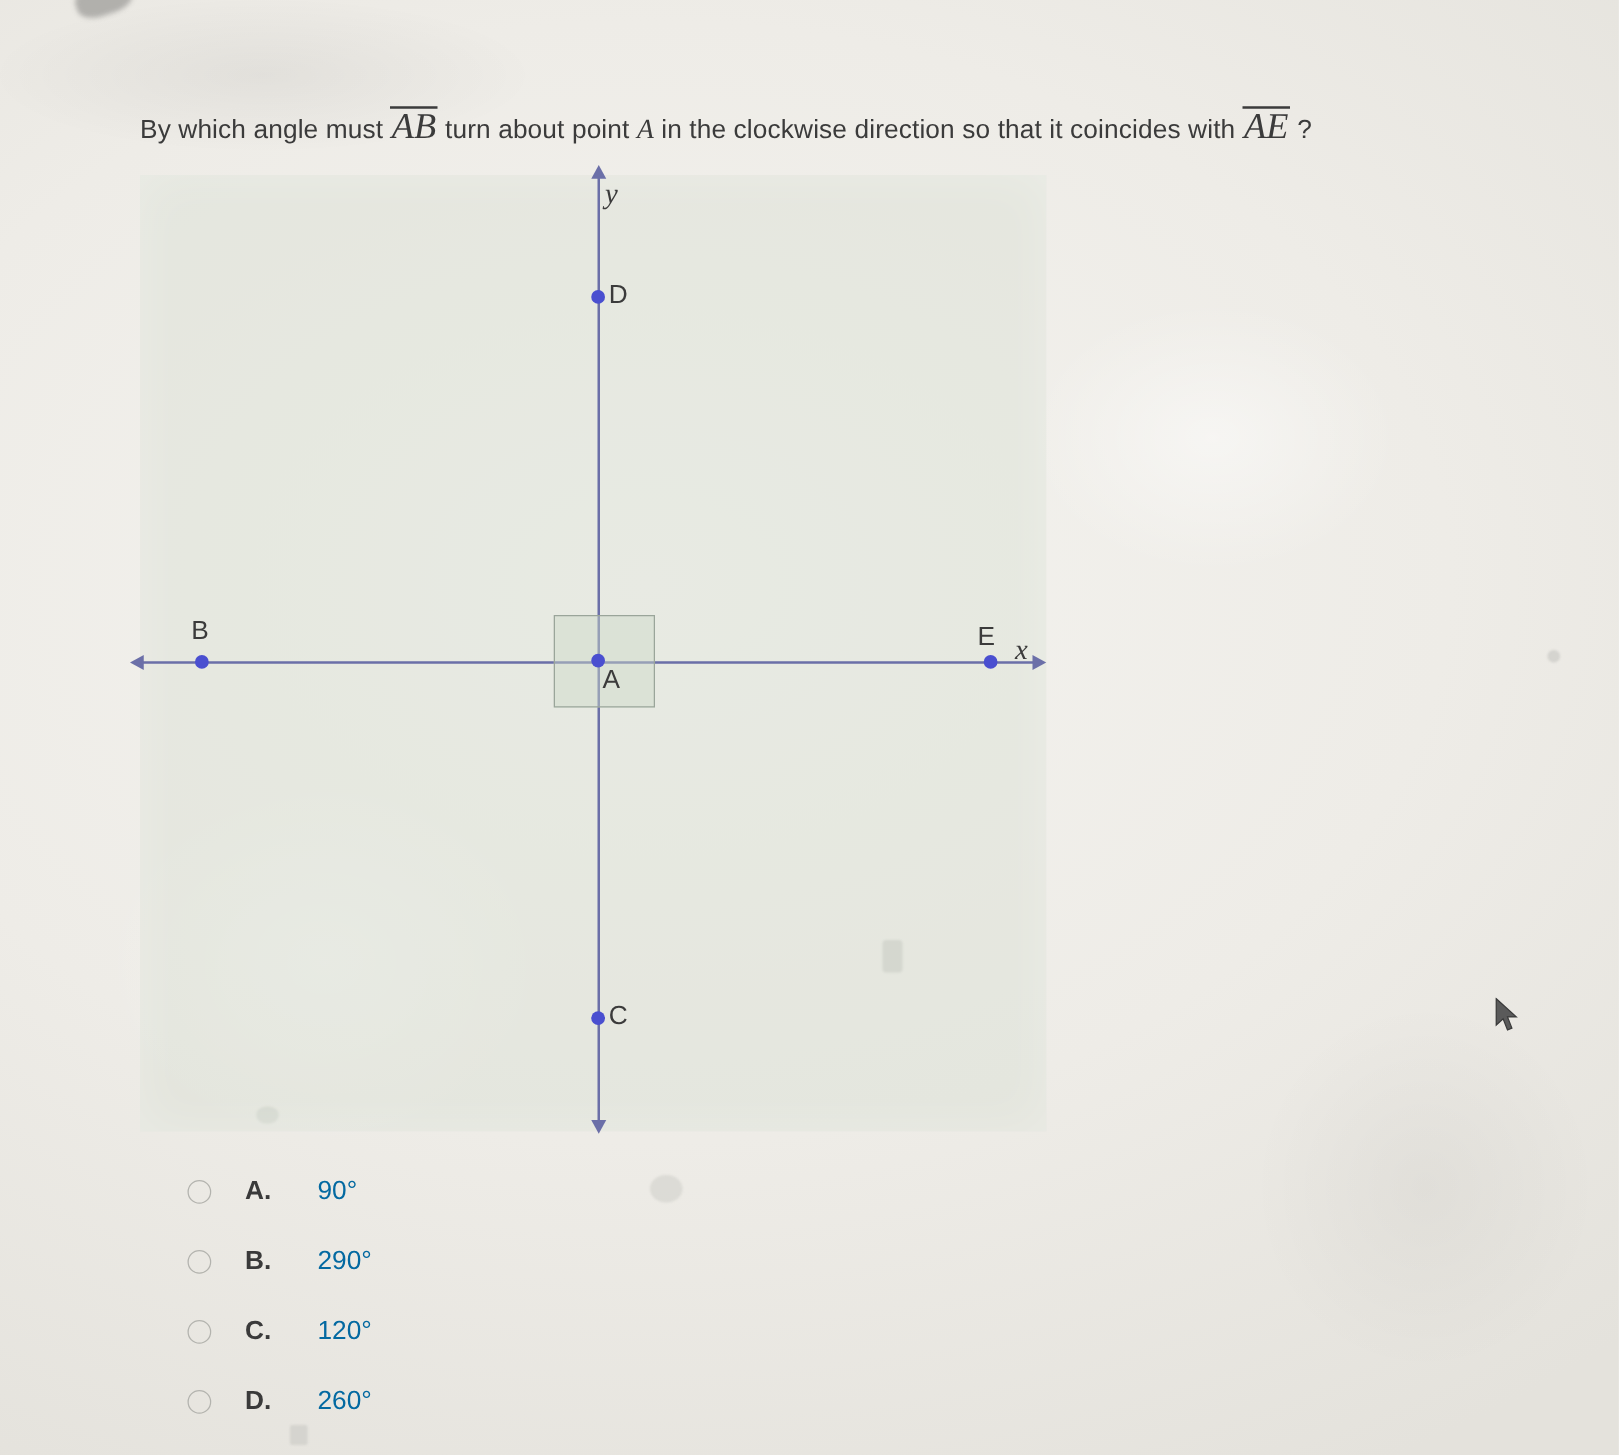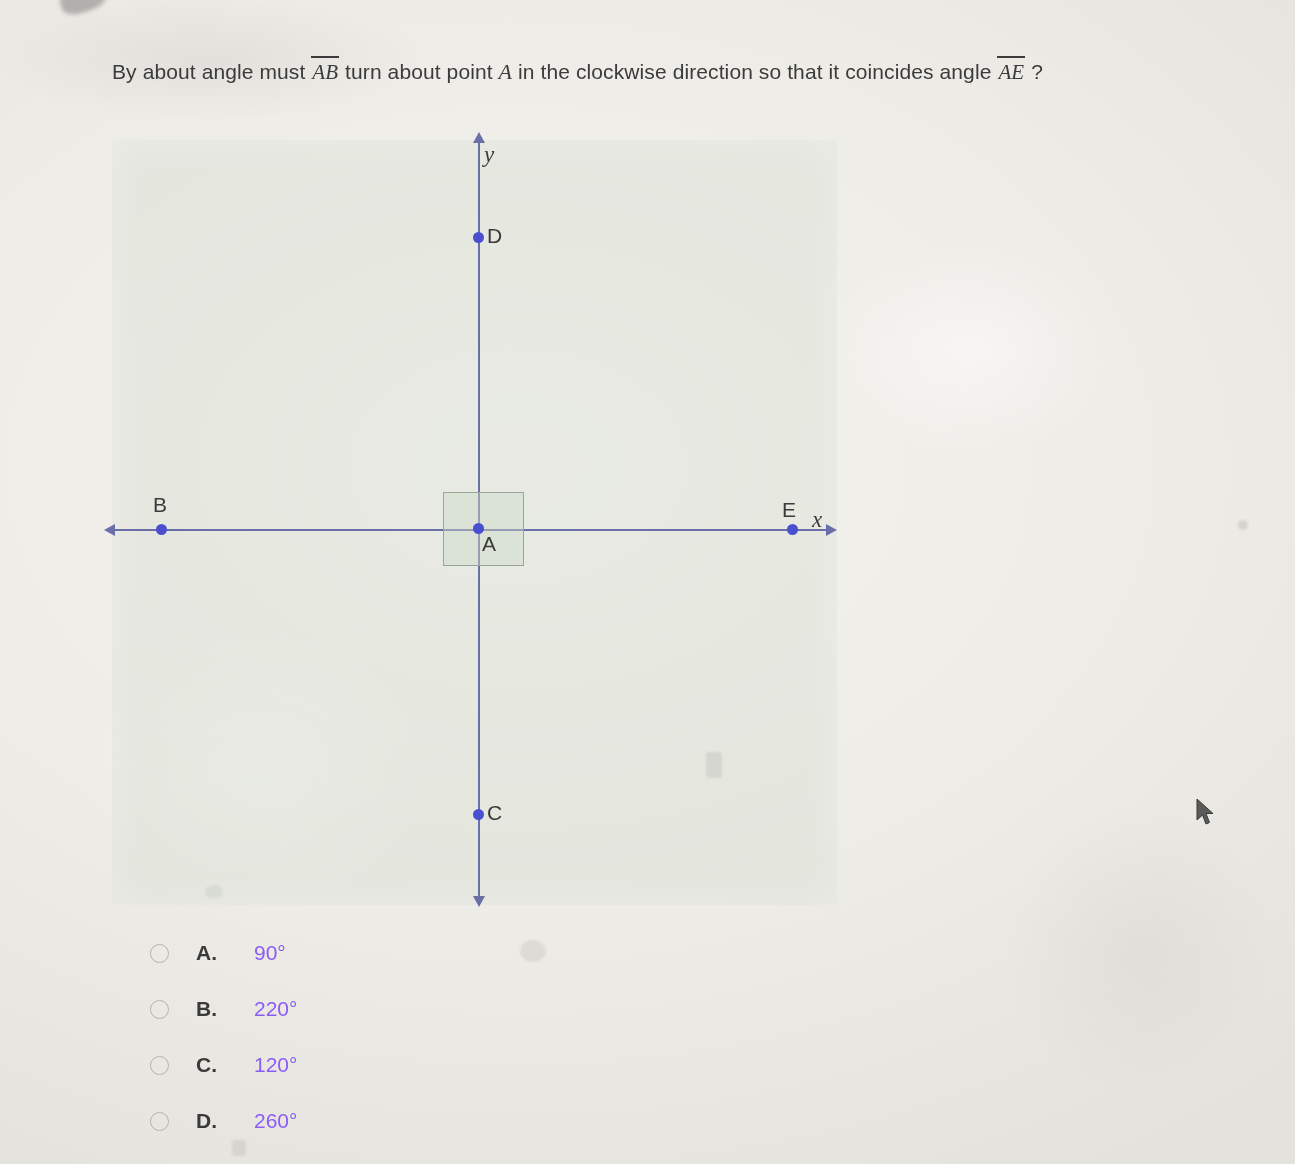--- a/index.html
+++ b/index.html
@@ -49,22 +49,23 @@
     font-size: 21px;
     line-height: 28px;
     color: #3b3b3b;
     letter-spacing: 0.1px;
   }
   .ovl {
     display: inline-block;
     position: relative;
     font-family: "Liberation Serif", serif;
     font-style: italic;
-    font-size: 21px;
+    font-size: 29px;
     padding: 0 1px;
+    margin-top: 29px;
   }
   .ovl::before {
     content: "";
     position: absolute;
     left: 0; right: 0;
     top: -2px;
     height: 1.5px;
     background: #3b3b3b;
   }
   .ital {
@@ -161,21 +162,21 @@
   }
   .opt-letter {
     width: 58px;
     margin-left: 27px;
     font-size: 21px;
     font-weight: bold;
     color: #3a3a3a;
   }
   .opt-text {
     font-size: 21px;
-    color: #8b5cf6;
+    color: #0369a1;
   }
 
   
   .cursor {
     position: absolute;
     left: 1196px;
     top: 798px;
     width: 22px;
     height: 30px;
   }
@@ -198,25 +199,25 @@
 <div class="blotch b4"></div>
 <div class="corner-smudge"></div>
 
 <div class="artifact a1"></div>
 <div class="artifact a2"></div>
 <div class="artifact a3"></div>
 <div class="artifact a4"></div>
 <div class="artifact a5"></div>
 
 <div class="question">
-  <span>By about angle must</span>
+  <span>By which angle must</span>
   <span class="ovl">AB</span>
   <span>turn about point</span>
   <span class="ital">A</span>
-  <span>in the clockwise direction so that it coincides angle</span>
+  <span>in the clockwise direction so that it coincides with</span>
   <span class="ovl">AE</span>
   <span>?</span>
 </div>
 
 <div class="graph">
   <div class="graph-inner">
     <div class="axis-v"></div>
     <div class="axis-h"></div>
 
     <div class="arrow arr-up"></div>
@@ -248,21 +249,21 @@
 
 <div class="options">
   <div class="opt-row">
     <div class="radio"></div>
     <div class="opt-letter">A.</div>
     <div class="opt-text">90°</div>
   </div>
   <div class="opt-row">
     <div class="radio"></div>
     <div class="opt-letter">B.</div>
-    <div class="opt-text">220°</div>
+    <div class="opt-text">290°</div>
   </div>
   <div class="opt-row">
     <div class="radio"></div>
     <div class="opt-letter">C.</div>
     <div class="opt-text">120°</div>
   </div>
   <div class="opt-row">
     <div class="radio"></div>
     <div class="opt-letter">D.</div>
     <div class="opt-text">260°</div>

